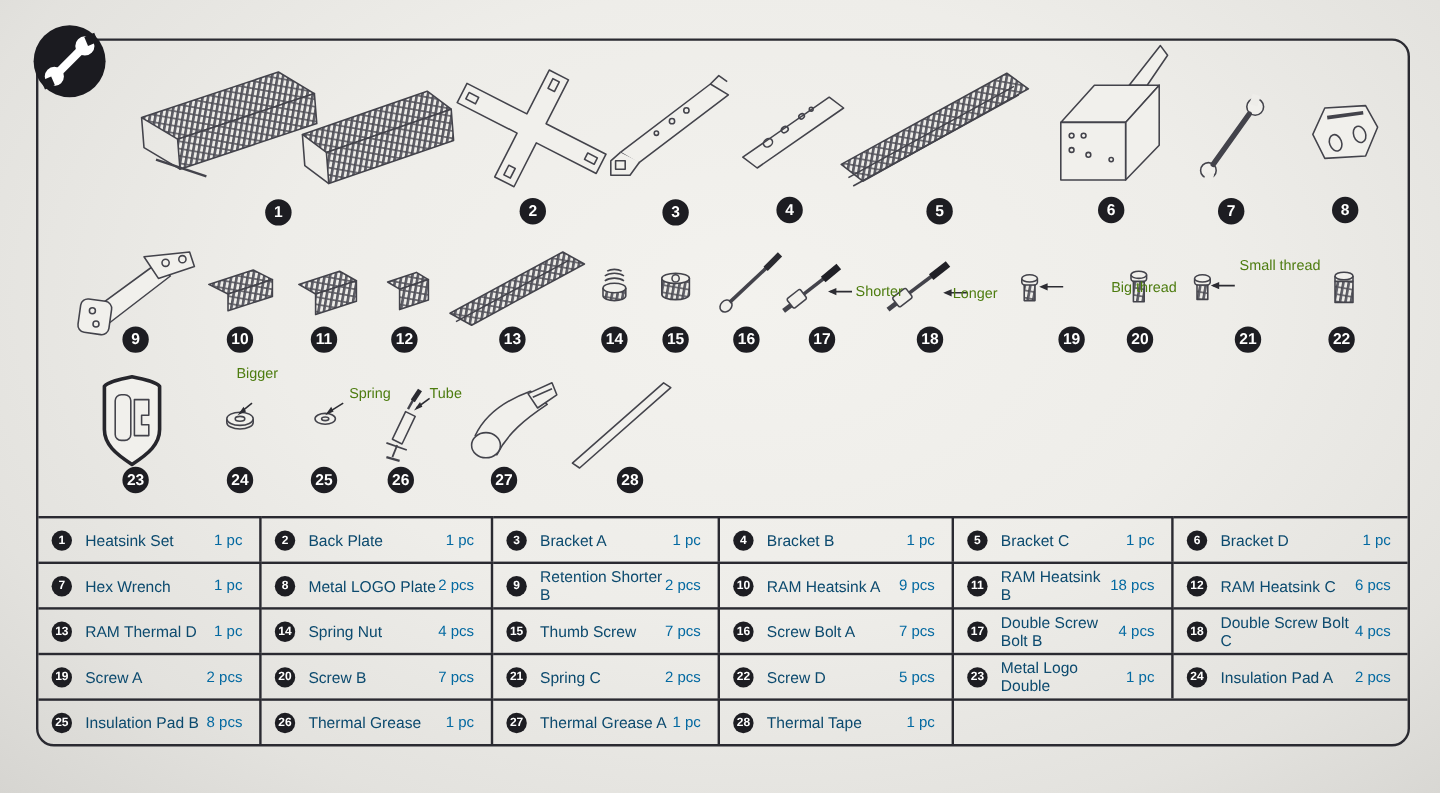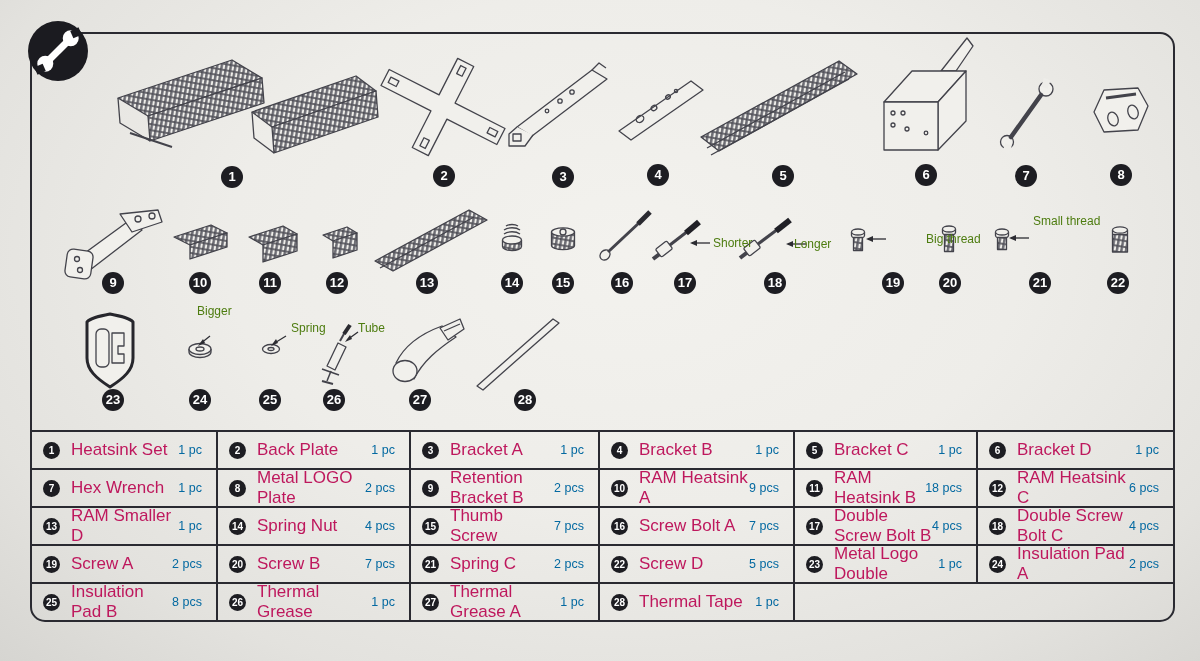--- a/index.html
+++ b/index.html
@@ -35,21 +35,21 @@
     padding:0 14px 0 11px;
     border-top:2px solid #2a2a31;border-right:2px solid #2a2a31;
   }
   .cell:nth-child(6n),.cell.merged{border-right:none;}
   .cell.merged{grid-column:span 2;}
   .tb{
     flex:0 0 17px;width:17px;height:17px;border-radius:50%;
     background:#1d1d22;color:#fff;text-align:center;
     font:bold 10px/17px "Liberation Sans",sans-serif;margin-right:11px;
   }
-  .nm{flex:1;font-size:17px;color:#be185d;}
+  .nm{flex:1;font-size:13px;color:#0c4a6e;}
   .qt{font-size:12.5px;color:#0369a1;}
 </style>
 </head>
 <body>
 
 <div class="frame"></div>
 
 <svg class="art" width="1200" height="661" viewBox="0 0 1200 661" fill="none" stroke="#43434b" stroke-width="1.3" stroke-linejoin="round">
   <defs>
     <pattern id="fins" patternUnits="userSpaceOnUse" width="4.5" height="6" patternTransform="rotate(10)">
@@ -364,42 +364,42 @@
       <span class="nm">Hex Wrench</span>
       <span class="qt">1 pc</span>
     </div>
   <div class="cell">
       <span class="tb">8</span>
       <span class="nm">Metal LOGO Plate</span>
       <span class="qt">2 pcs</span>
     </div>
   <div class="cell">
       <span class="tb">9</span>
-      <span class="nm">Retention Bracket B</span>
+      <span class="nm">Retention Shorter B</span>
       <span class="qt">2 pcs</span>
     </div>
   <div class="cell">
       <span class="tb">10</span>
       <span class="nm">RAM Heatsink A</span>
       <span class="qt">9 pcs</span>
     </div>
   <div class="cell">
       <span class="tb">11</span>
       <span class="nm">RAM Heatsink B</span>
       <span class="qt">18 pcs</span>
     </div>
   <div class="cell">
       <span class="tb">12</span>
       <span class="nm">RAM Heatsink C</span>
       <span class="qt">6 pcs</span>
     </div>
 
   <div class="cell">
       <span class="tb">13</span>
-      <span class="nm">RAM Smaller D</span>
+      <span class="nm">RAM Thermal D</span>
       <span class="qt">1 pc</span>
     </div>
   <div class="cell">
       <span class="tb">14</span>
       <span class="nm">Spring Nut</span>
       <span class="qt">4 pcs</span>
     </div>
   <div class="cell">
       <span class="tb">15</span>
       <span class="nm">Thumb Screw</span>

